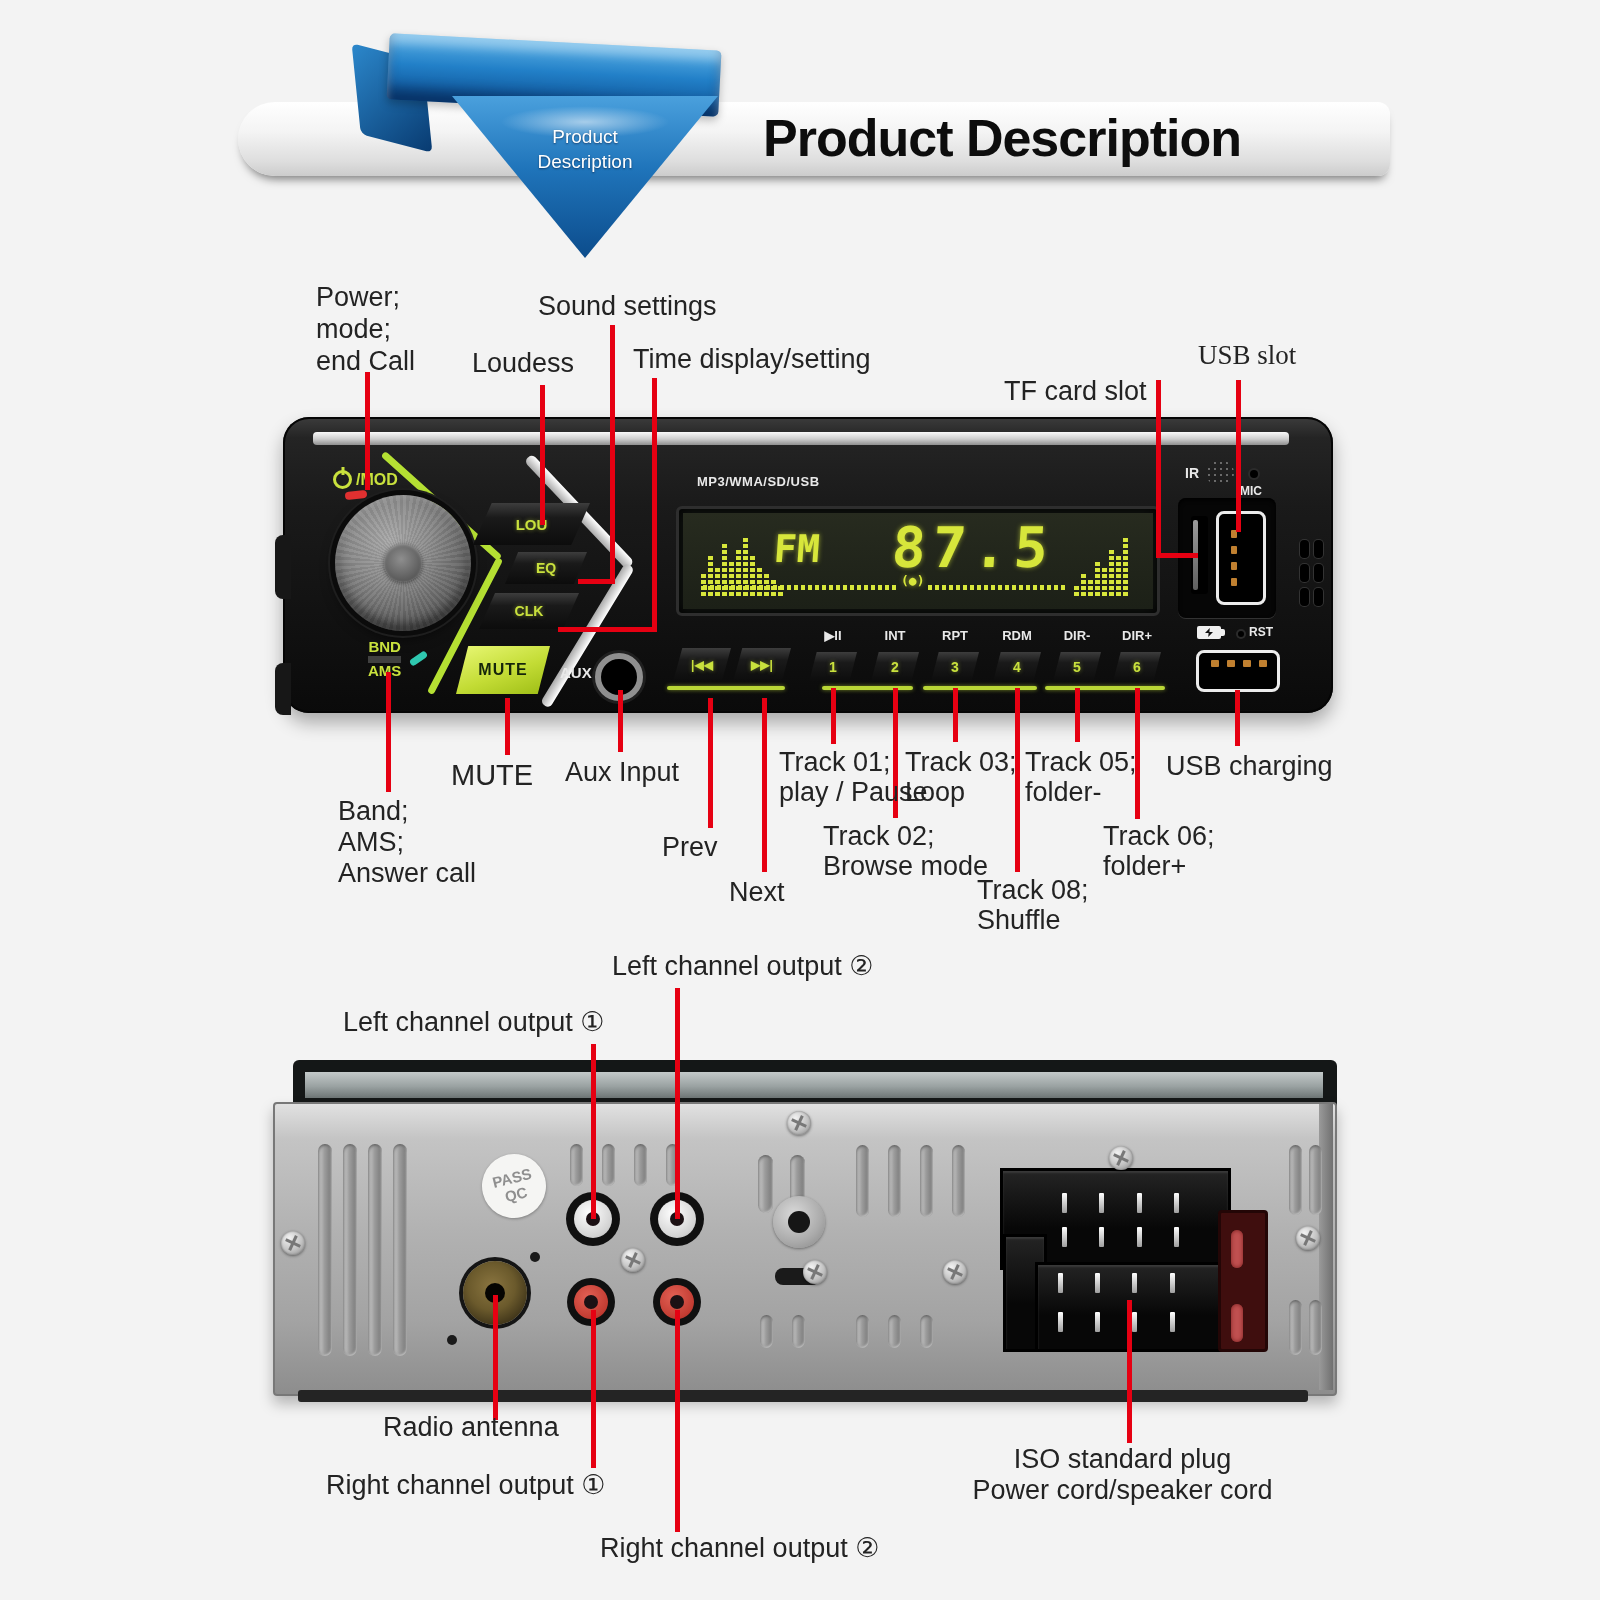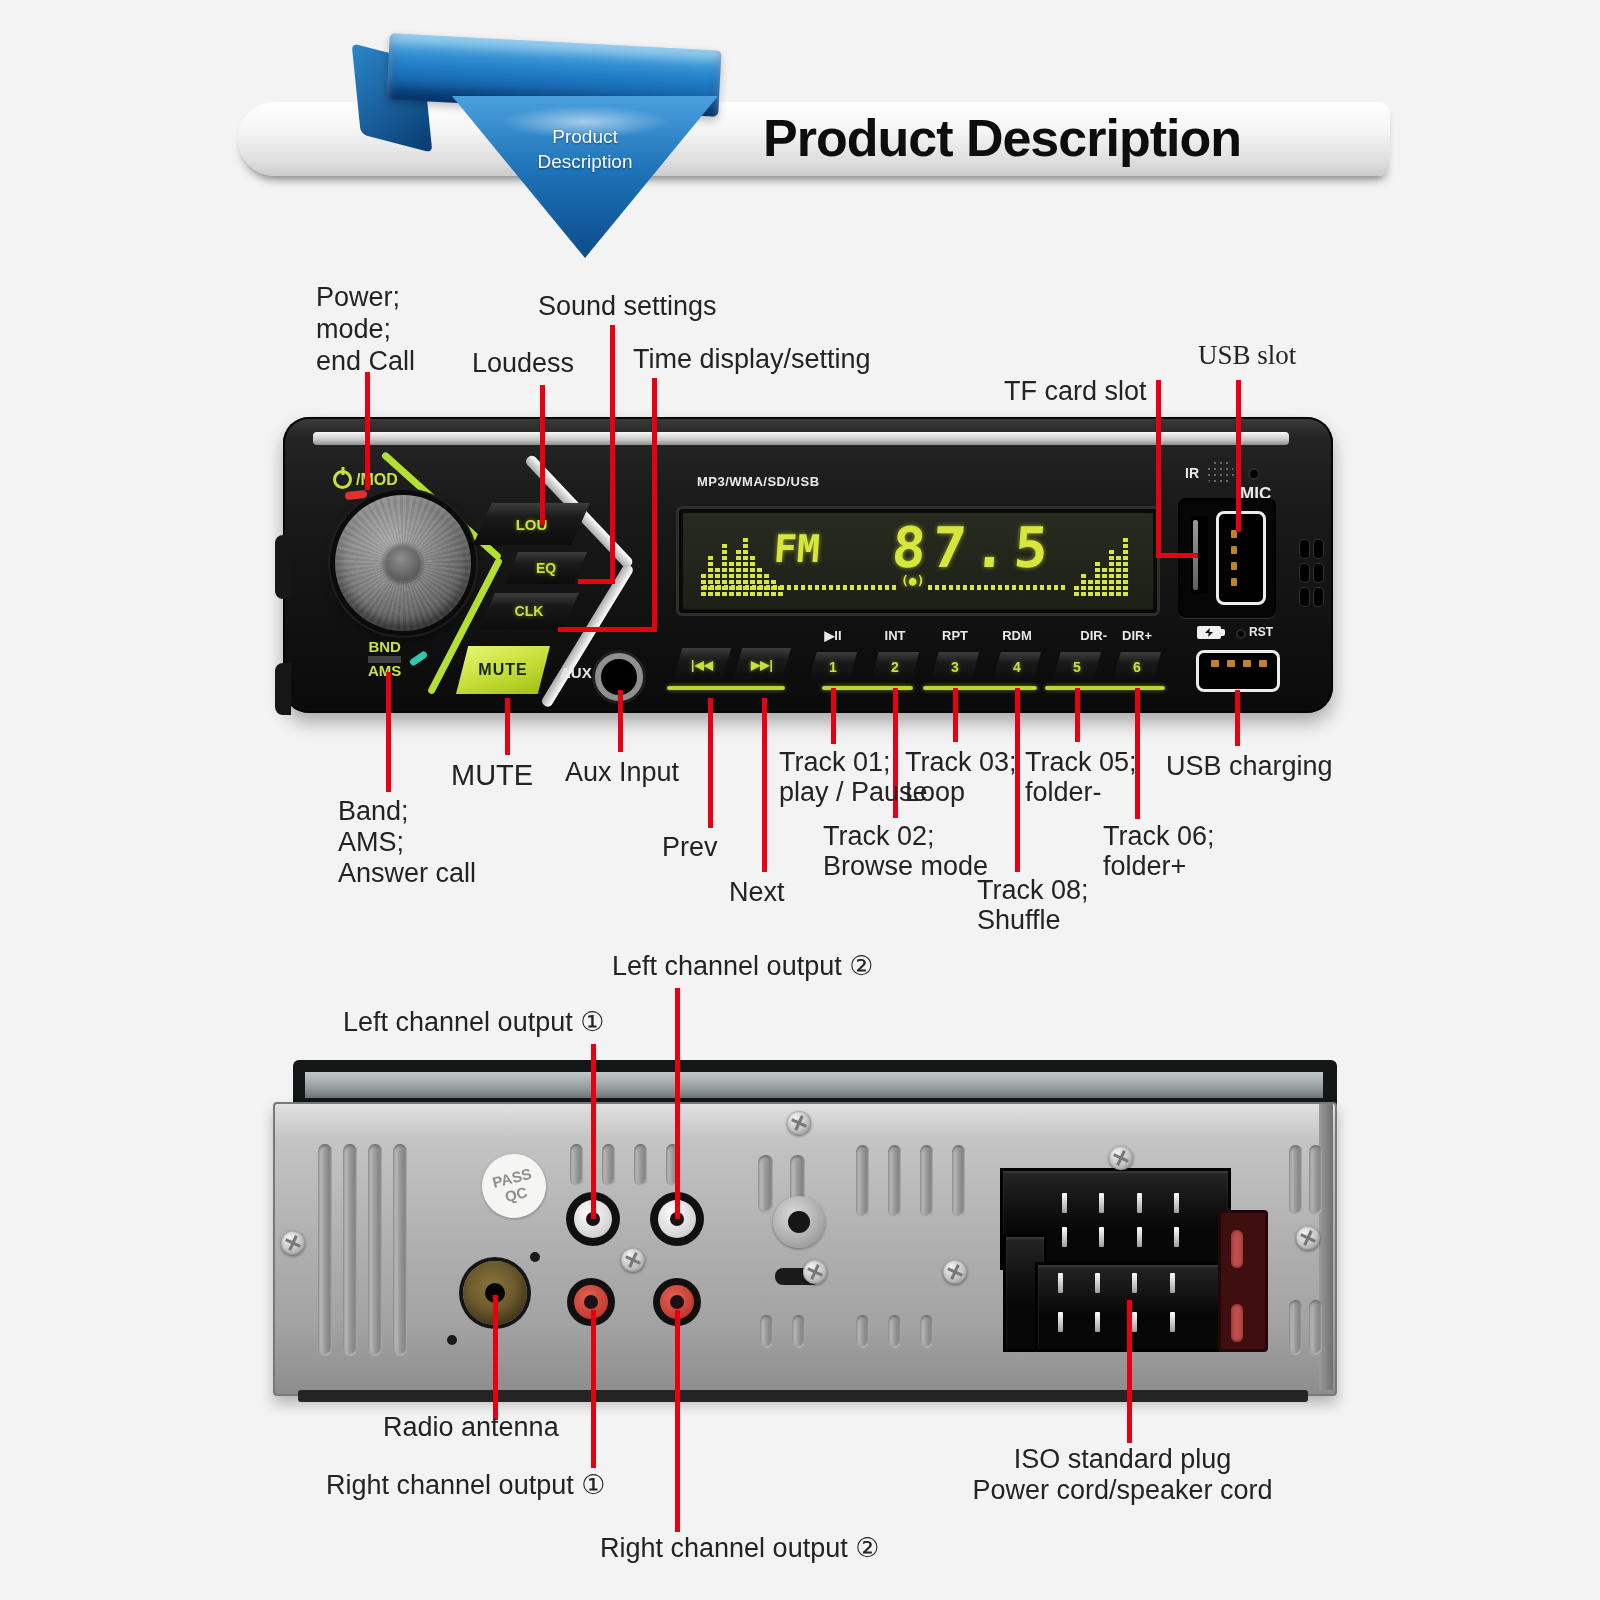--- a/index.html
+++ b/index.html
@@ -247,21 +247,21 @@
       <span>|◀◀</span>
       </div>
     <div class="pbtn" style="left:450px;top:231px;width:58px;height:34px;font-size:12px;">
       <span>▶▶|</span>
       </div>
 
     <div class="dirlbl" style="left:520px;top:211px;">▶II</div>
     <div class="dirlbl" style="left:582px;top:211px;">INT</div>
     <div class="dirlbl" style="left:642px;top:211px;">RPT</div>
     <div class="dirlbl" style="left:704px;top:211px;">RDM</div>
-    <div class="dirlbl" style="left:764px;top:211px;text-align:right;">DIR-</div>
+    <div class="dirlbl" style="left:764px;top:211px;">DIR-</div>
     <div class="dirlbl" style="left:824px;top:211px;">DIR+</div>
 
     <div class="pbtn" style="left:526px;top:235px;width:48px;height:30px;font-size:14px;">
         <span>1</span>
       </div>
     <div class="pbtn" style="left:588px;top:235px;width:48px;height:30px;font-size:14px;">
         <span>2</span>
       </div>
     <div class="pbtn" style="left:648px;top:235px;width:48px;height:30px;font-size:14px;">
         <span>3</span>
@@ -277,21 +277,21 @@
       </div>
 
     <div class="uline" style="left:384px;top:269px;width:118px;"></div>
     <div class="uline" style="left:539px;top:269px;width:91px;"></div>
     <div class="uline" style="left:640px;top:269px;width:114px;"></div>
     <div class="uline" style="left:762px;top:269px;width:120px;"></div>
 
     <div class="panel-sm" style="left:902px;top:48px;font-size:14px;">IR</div>
     <div class="ir-dots" style="left:923px;top:43px;"></div>
     <div class="hole" style="left:967px;top:53px;width:8px;height:8px;"></div>
-    <div class="panel-sm" style="left:957px;top:67px;font-size:17px;">MIC</div>
+    <div class="panel-sm" style="left:957px;top:67px;font-size:12px;">MIC</div>
     <div class="recess"></div>
     <div class="tf-slot"></div>
     <div class="usb-port" id="usbFront" style="left:933px;top:94px;width:44px;height:88px;">
         <div class="upin" style="left: 12px; top: 16px; width: 6px; height: 8px;"></div>
         <div class="upin" style="left: 12px; top: 32px; width: 6px; height: 8px;"></div>
         <div class="upin" style="left: 12px; top: 48px; width: 6px; height: 8px;"></div>
         <div class="upin" style="left: 12px; top: 64px; width: 6px; height: 8px;"></div>
       </div>
     <div class="batt" style="left:914px;top:209px;"></div>
     <div class="hole" style="left:955px;top:214px;width:6px;height:6px;"></div>

